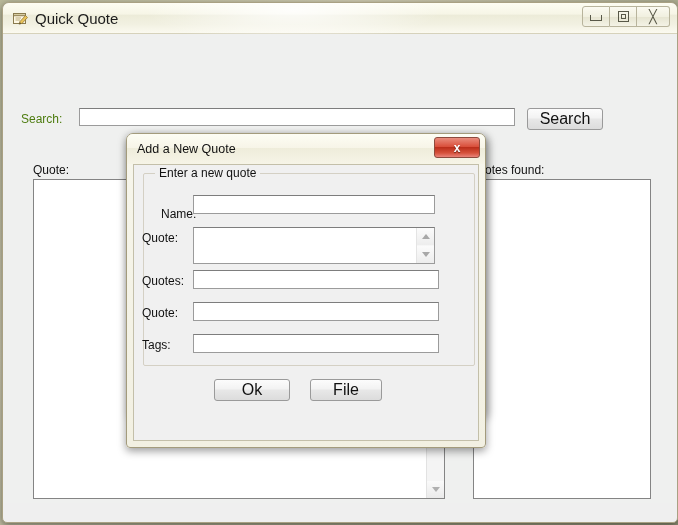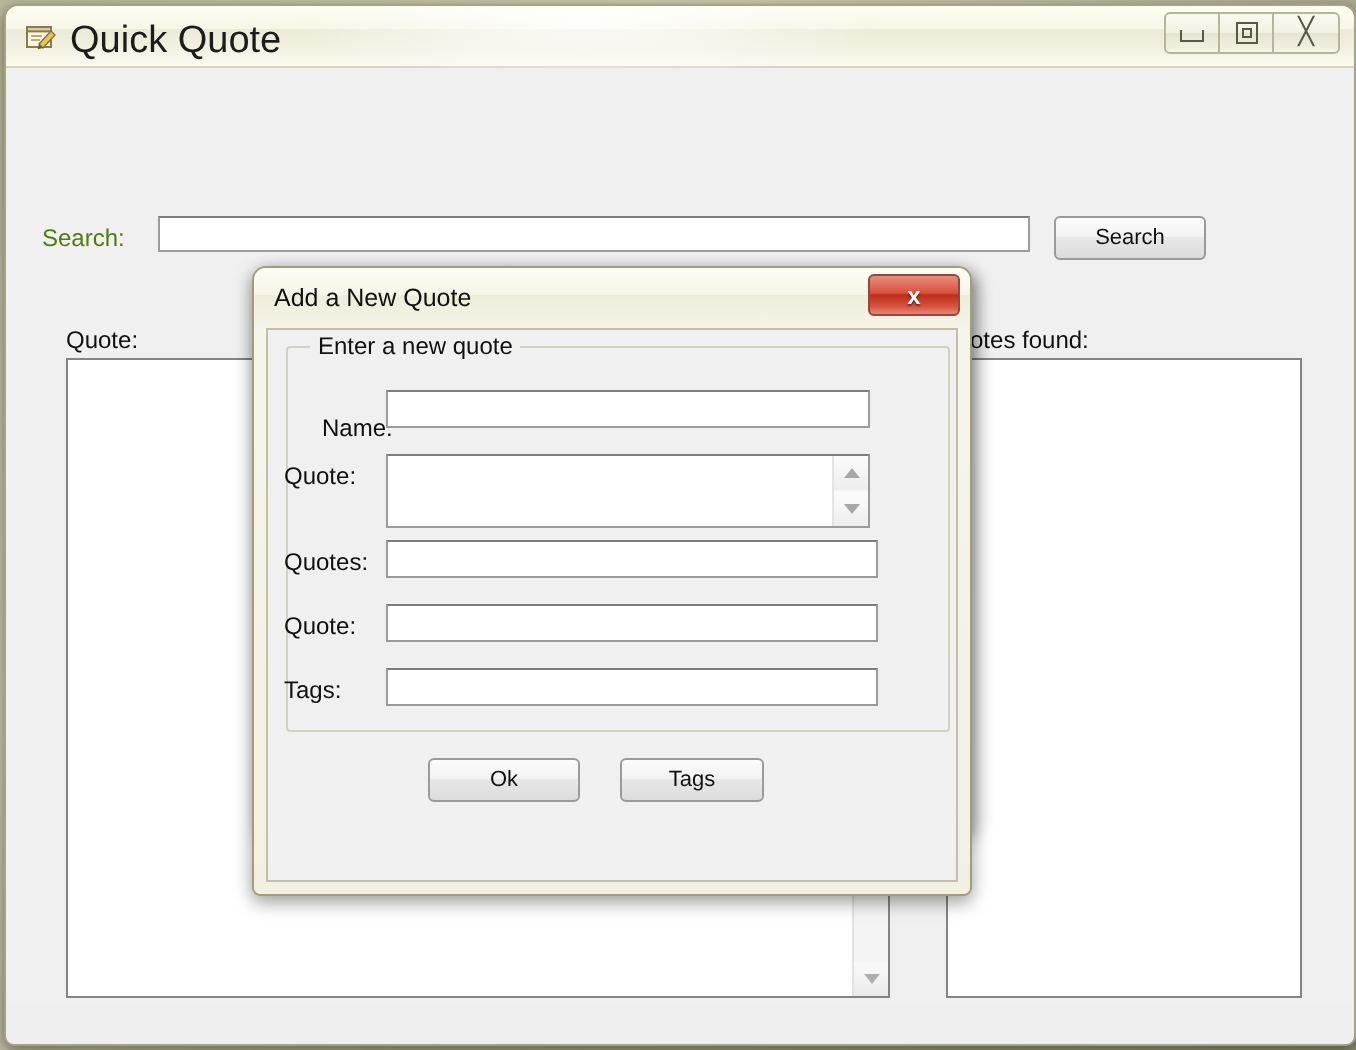--- a/index.html
+++ b/index.html
@@ -66,21 +66,21 @@
     position: absolute;
     left: 9px;
     top: 7px;
     width: 17px;
     height: 17px;
   }
   #window-title {
     position: absolute;
     left: 32px;
     top: 7px;
-    font-size: 19px;
+    font-size: 15px;
     color: #1c1c1c;
     white-space: nowrap;
   }
   .win-btns {
     position: absolute;
     right: 7px;
     top: 3px;
     display: flex;
     gap: 0;
   }
@@ -169,21 +169,21 @@
     font-size: 12px;
     padding: 0 3px;
     outline: none;
   }
   .btn {
     box-sizing: border-box;
     border: 1px solid #9a9a9a;
     border-radius: 3px;
     background: linear-gradient(to bottom, #fcfcfc 0%, #f2f2f2 47%, #e8e8e8 48%, #dcdcdc 100%);
     font-family: "Liberation Sans", sans-serif;
-    font-size: 11px;
+    font-size: 16px;
     color: #111;
     cursor: default;
     text-align: center;
   }
   #search-button {
     position: absolute;
     left: 524px;
     top: 74px;
     width: 76px;
     height: 22px;
@@ -524,14 +524,14 @@
 <div class="field-label" id="lbl-date">Quote:</div>
 <input class="field-input" id="in-date" type="text" placeholder="" style="">
 
 <div class="field-label" id="lbl-tags">Tags:</div>
 <input class="field-input" id="in-tags" type="text" placeholder="" style="">
 
 <div id="ok-button" class="btn" style="display: flex; align-items: center; justify-content: center;">
   <span>Ok</span>
 </div>
 <div id="close-button" class="btn" style="display: flex; align-items: center; justify-content: center;">
-  <span>Tags</span>
+  <span>File</span>
 </div>
 
 </body></html>

